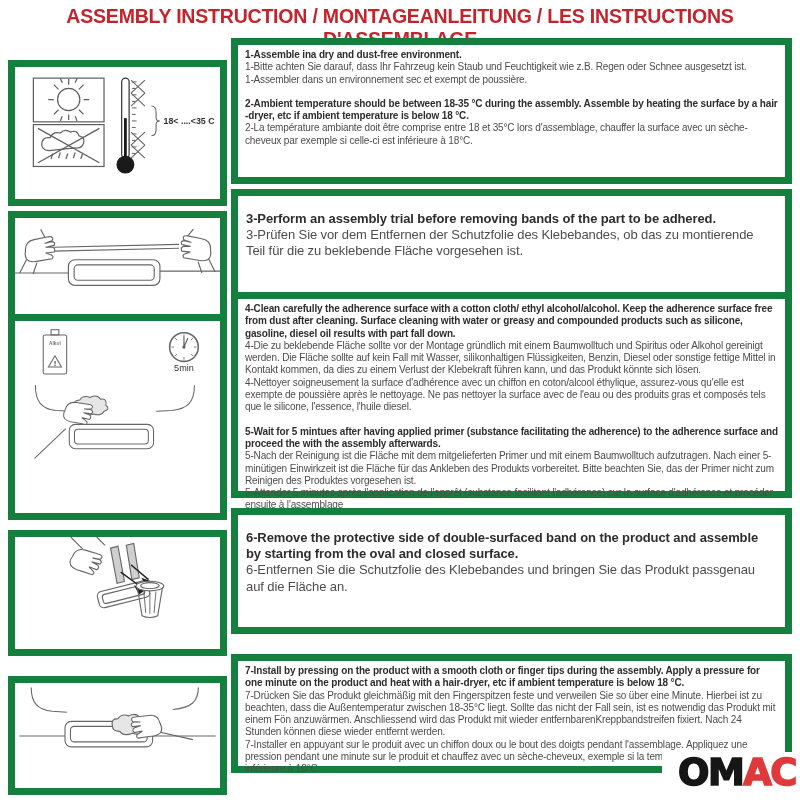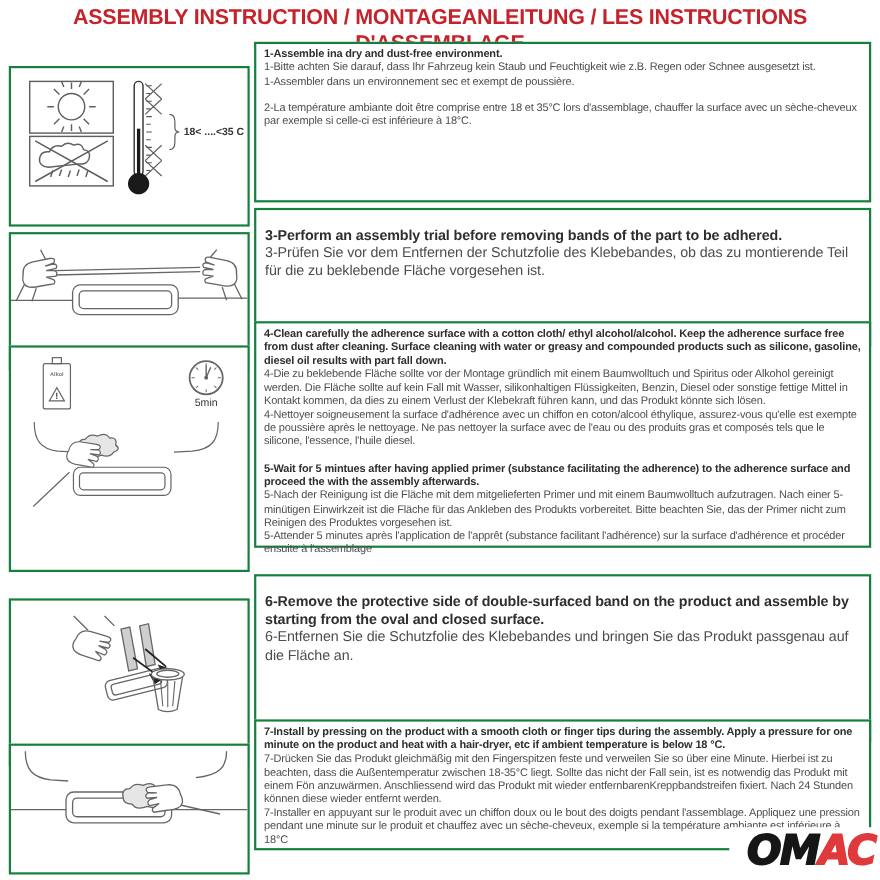--- a/index.html
+++ b/index.html
@@ -1,37 +1,37 @@
 <!DOCTYPE html>
 <html><head>
 <meta charset="utf-8">
 <style>
   html,body{margin:0;padding:0;background:#fff;}
   #page{position:relative;width:800px;height:800px;background:#fff;overflow:hidden;
         font-family:"Liberation Sans",sans-serif;}
   .title{position:absolute;top:5px;left:0;right:0;text-align:center;
          font-size:19.5px;font-weight:bold;color:#c5232b;letter-spacing:-0.2px;}
-  .box{position:absolute;border:2px solid #15803d;background:#fff;box-sizing:border-box;}
+  .box{position:absolute;border:7px solid #15803d;background:#fff;box-sizing:border-box;}
   .illus{left:8px;width:219px;margin-top:22px;}
   .text{left:231px;width:561px;}
   .text p{margin:0;color:#4d4d4d;}
   .text p.en{font-weight:bold;color:#2e2e2e;}
   .small{padding:4px 7px 0 7px;font-size:10px;line-height:12.3px;letter-spacing:-0.15px;}
   .big{padding:15px 10px 0 8px;font-size:13px;line-height:16.2px;letter-spacing:-0.1px;}
   .item + .item{margin-top:12px;}
   .r1{top:38px;height:146px;}
   .r2{top:189px;height:126px;}
   .r3{top:292px;height:206px;}
-  .r4{top:522px;height:153px;}
+  .r4{top:508px;height:126px;}
   .r5{top:654px;height:119px;}
   .illus svg{position:absolute;left:0;top:0;width:100%;height:100%;}
   svg text{font-family:"Liberation Sans",sans-serif;}
   .logo{position:absolute;top:752px;right:2px;background:#fff;
         padding:2px 2px 4px 16px;font-weight:bold;font-size:37px;line-height:38px;
-        letter-spacing:-1.5px;font-family:"DejaVu Sans",sans-serif;font-style:italic;}
+        letter-spacing:-1.5px;font-family:"DejaVu Sans",sans-serif;}
   .logo .lb{color:#161616;-webkit-text-stroke:1.6px #161616;}
   .logo .lr{color:#e0393c;-webkit-text-stroke:1.6px #e0393c;}
 </style>
 </head>
 <body>
 
 <div id="page">
 
   <div class="title">ASSEMBLY INSTRUCTION / MONTAGEANLEITUNG / LES INSTRUCTIONS D'ASSEMBLAGE</div>
 
@@ -61,20 +61,21 @@
       </g>
     </svg>
   </div>
   <div class="box text small r1">
     <div class="item">
       <p class="en">1-Assemble ina dry and dust-free environment.</p>
       <p>1-Bitte achten Sie darauf, dass Ihr Fahrzeug kein Staub und Feuchtigkeit wie z.B. Regen oder Schnee ausgesetzt ist.</p>
       <p>1-Assembler dans un environnement sec et exempt de poussière.</p>
     </div>
     <div class="item">
+      <p class="en">2-Ambient temperature should be between 18-35 °C  during the assembly. Assemble by heating the surface by a hair -dryer, etc if ambient temperature is below 18 °C.</p>
       <p>2-La température ambiante doit être comprise entre 18 et 35°C lors d'assemblage, chauffer la surface avec un sèche-cheveux par exemple si celle-ci est inférieure à 18°C.</p>
     </div>
   </div>
 
   <div class="box illus r2">
     <svg viewBox="0 0 215 94">
       <g stroke="#666" fill="none" stroke-width="1.2">
         <path d="M34,14 C31,7 28,3 27,0 M178,12 C181,6 185,3 187,0"></path>
         <path d="M40,19 L172,16 M40,23 L172,20"></path>
         <path d="M0,46 L56,46 M152,44 L215,44"></path>

